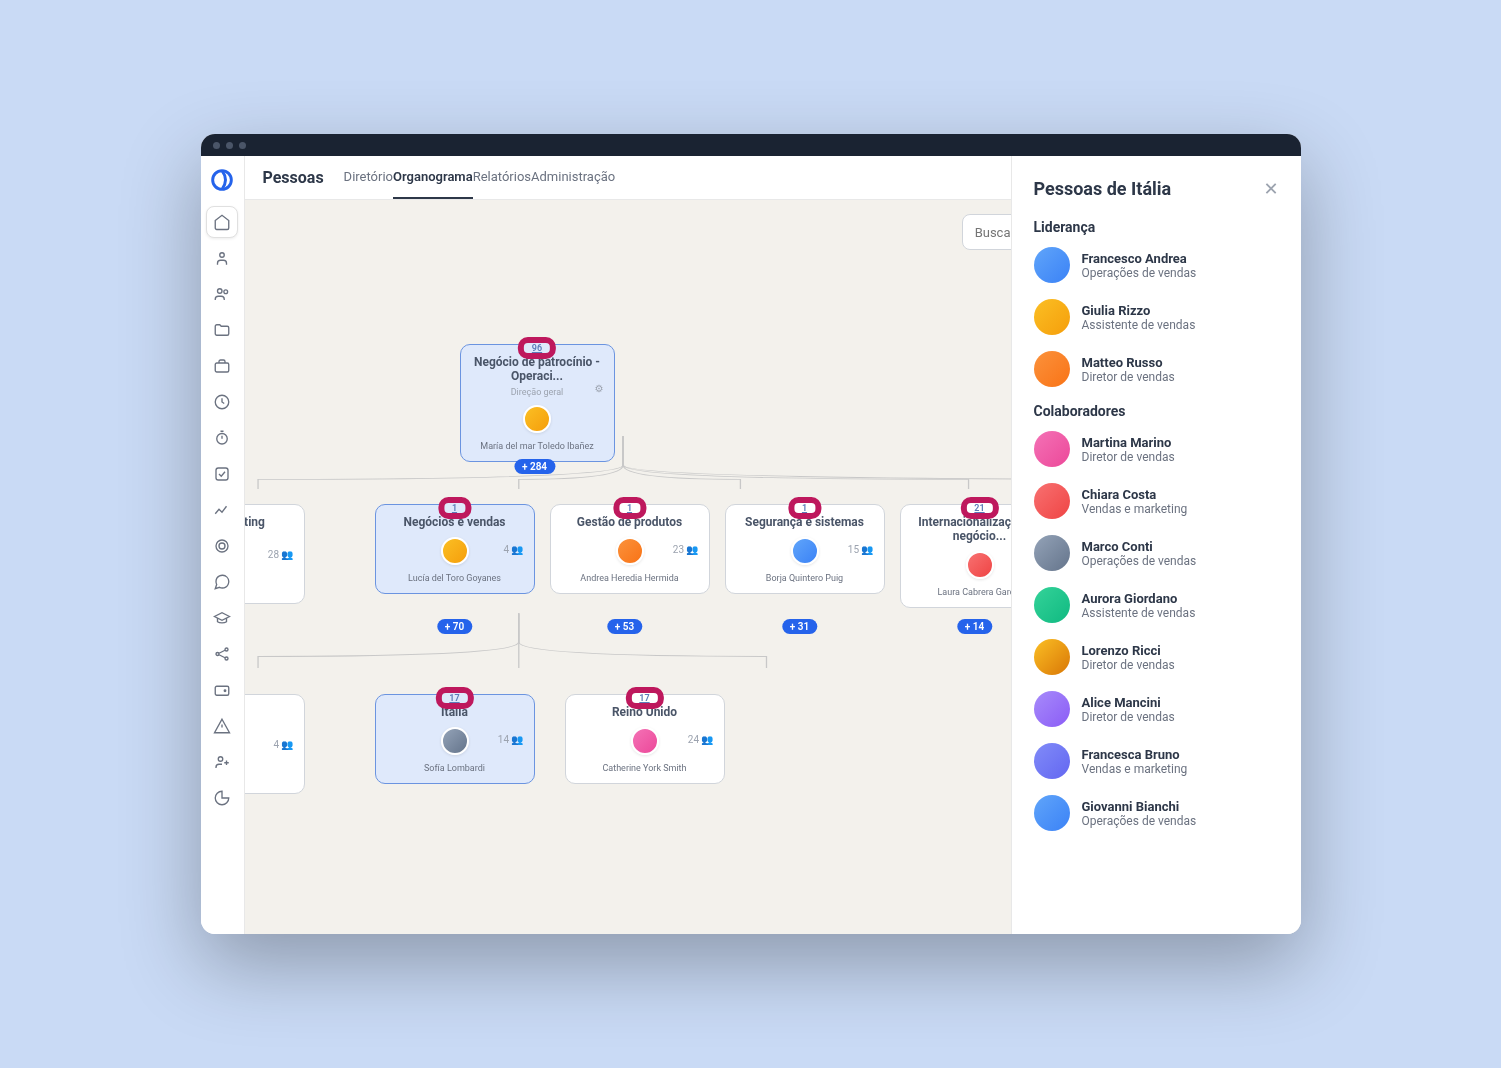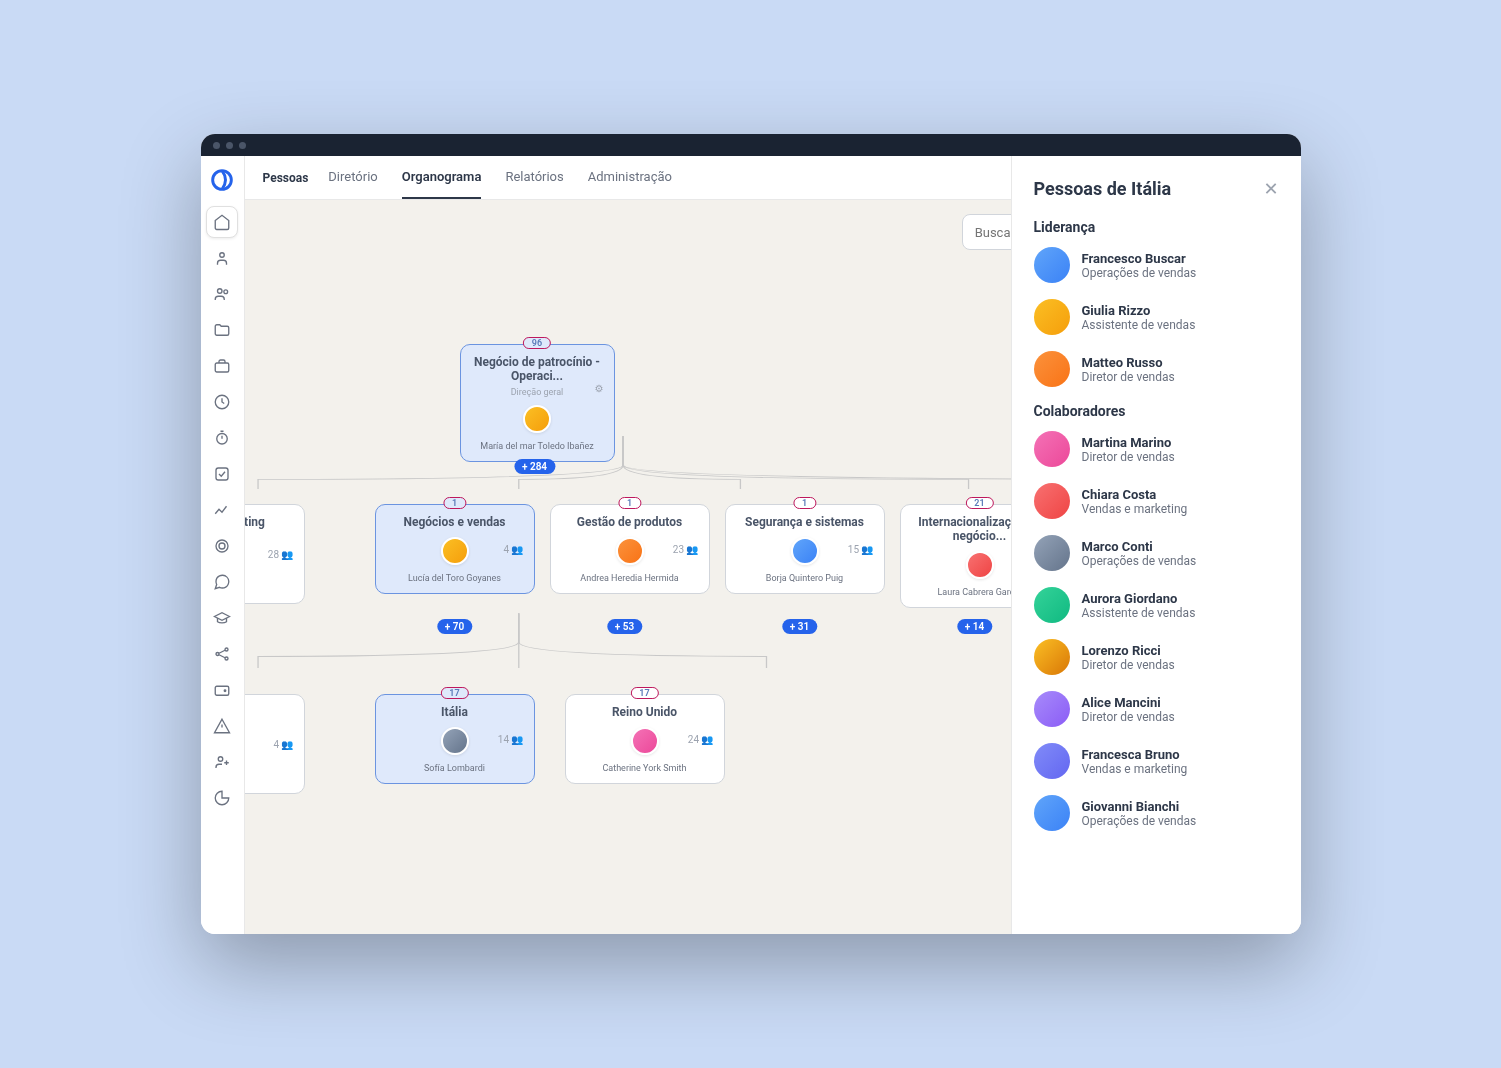--- a/index.html
+++ b/index.html
@@ -8,35 +8,35 @@
 .titlebar { background: #1a2332; height: 22px; display: flex; align-items: center; padding: 0 12px; gap: 6px; }
 .dot { width: 7px; height: 7px; border-radius: 50%; background: #4a5568; }
 .main-layout { flex: 1; display: flex; overflow: hidden; }
 .sidebar { width: 44px; background: #fff; border-right: 1px solid #e8e8e8; display: flex; flex-direction: column; align-items: center; padding-top: 10px; gap: 4px; }
 .sidebar-logo { width: 28px; height: 28px; display: flex; align-items: center; justify-content: center; margin-bottom: 8px; }
 .sidebar-item { width: 32px; height: 32px; display: flex; align-items: center; justify-content: center; border-radius: 8px; cursor: pointer; color: #6b7280; }
 .sidebar-item.active { background: #fff; border: 1px solid #e0e0e0; box-shadow: 0 1px 3px rgba(0,0,0,0.08); }
 .sidebar-item svg { width: 18px; height: 18px; }
 .content { flex: 1; display: flex; flex-direction: column; background: #f3f1ec; overflow: hidden; }
 .header { background: #fff; border-bottom: 1px solid #e8e8e8; padding: 0 18px; display: flex; align-items: center; gap: 20px; height: 44px; }
-.page-title { font-size: 12px; font-weight: 700; color: #2d3748; }
-.tabs { display: flex; gap: 24px; height: 100%; }
+.page-title { font-size: 16px; font-weight: 700; color: #2d3748; }
+.tabs { display: flex; height: 100%; }
 .tab { display: flex; align-items: center; color: #6b7280; font-size: 13px; cursor: pointer; border-bottom: 2px solid transparent; }
 .tab.active { color: #2d3748; font-weight: 600; border-bottom-color: #2d3748; text-align: right; }
 .filters { padding: 14px 18px; display: flex; gap: 12px; justify-content: flex-end; }
 .search-box { position: relative; width: 200px; }
 .search-box input { width: 100%; height: 36px; border: 1px solid #d1d5db; border-radius: 8px; padding: 0 40px 0 12px; font-size: 13px; background: #fff; }
 .search-box svg { position: absolute; right: 12px; top: 10px; width: 16px; height: 16px; color: #9ca3af; }
 .dept-select { height: 36px; border: 1px solid #d1d5db; border-radius: 8px; padding: 0 12px; font-size: 13px; background: #fff; color: #6b7280; display: flex; align-items: center; min-width: 100px; }
 .org-canvas { flex: 1; position: relative; overflow: hidden; }
 .org-svg { position: absolute; top: 0; left: 0; width: 100%; height: 100%; pointer-events: none; }
 .org-svg line, .org-svg path { stroke: #c8c8c8; stroke-width: 1; fill: none; }
 .org-node { position: absolute; background: #fff; border: 1px solid #d1d5db; border-radius: 10px; padding: 10px; text-align: center; display: flex; flex-direction: column; align-items: center; gap: 4px; }
 .org-node.selected { background: #dfe9fb; border-color: #6b94e0; }
-.node-badge { position: absolute; top: -8px; left: 50%; transform: translateX(-50%); background: #fff; border: 1px solid #be185d; border-radius: 10px; padding: 0px 8px; font-size: 9px; color: #5b7bb8; font-weight: 600; }
+.node-badge { position: absolute; top: -8px; left: 50%; transform: translateX(-50%); background: #fff; border: 6px solid #be185d; border-radius: 10px; padding: 0px 8px; font-size: 9px; color: #5b7bb8; font-weight: 600; text-decoration: underline; }
 .org-node.selected .node-badge { background: #dfe9fb; }
 .node-title { font-size: 12px; color: #4a5568; font-weight: 700; }
 .node-subtitle { font-size: 9px; color: #9ca3af; }
 .node-avatar { width: 28px; height: 28px; border-radius: 50%; background: linear-gradient(135deg, #fbbf24, #f59e0b); margin: 4px 0; border: 2px solid #fff; box-shadow: 0 1px 3px rgba(0,0,0,0.1); }
 .node-name { font-size: 9px; color: #6b7280; }
 .node-count { position: absolute; right: 10px; top: 50%; transform: translateY(-50%); font-size: 10px; color: #9ca3af; display: flex; align-items: center; gap: 2px; }
 .node-gear { position: absolute; right: 10px; top: 38px; color: #9ca3af; font-size: 10px; }
 .expand-pill { position: absolute; background: #2563eb; color: #fff; border-radius: 12px; padding: 2px 8px; font-size: 10px; font-weight: 600; transform: translateX(-50%); }
 .panel { position: absolute; right: 0; top: 22px; bottom: 0; width: 290px; background: #fff; border-left: 1px solid #e8e8e8; padding: 22px; overflow-y: auto; }
 .panel-header { display: flex; justify-content: space-between; align-items: center; margin-bottom: 20px; gap: 12px; }
@@ -292,21 +292,21 @@
   <div class="panel">
     <div class="panel-header">
       <div class="panel-title">Pessoas de Itália</div>
       <div class="panel-close">✕</div>
     </div>
 
     <div class="section-title">Liderança</div>
     <div class="person-row">
       <div class="person-avatar av-1"></div>
       <div class="person-info">
-          <div class="person-name">Francesco Buscar</div>
+          <div class="person-name">Francesco Andrea</div>
           <div class="person-role">Operações de vendas</div>
         </div>
     </div>
     <div class="person-row">
       <div class="person-avatar av-2"></div>
       <div class="person-info">
           <div class="person-name">Giulia Rizzo</div>
           <div class="person-role">Assistente de vendas</div>
         </div>
     </div>

